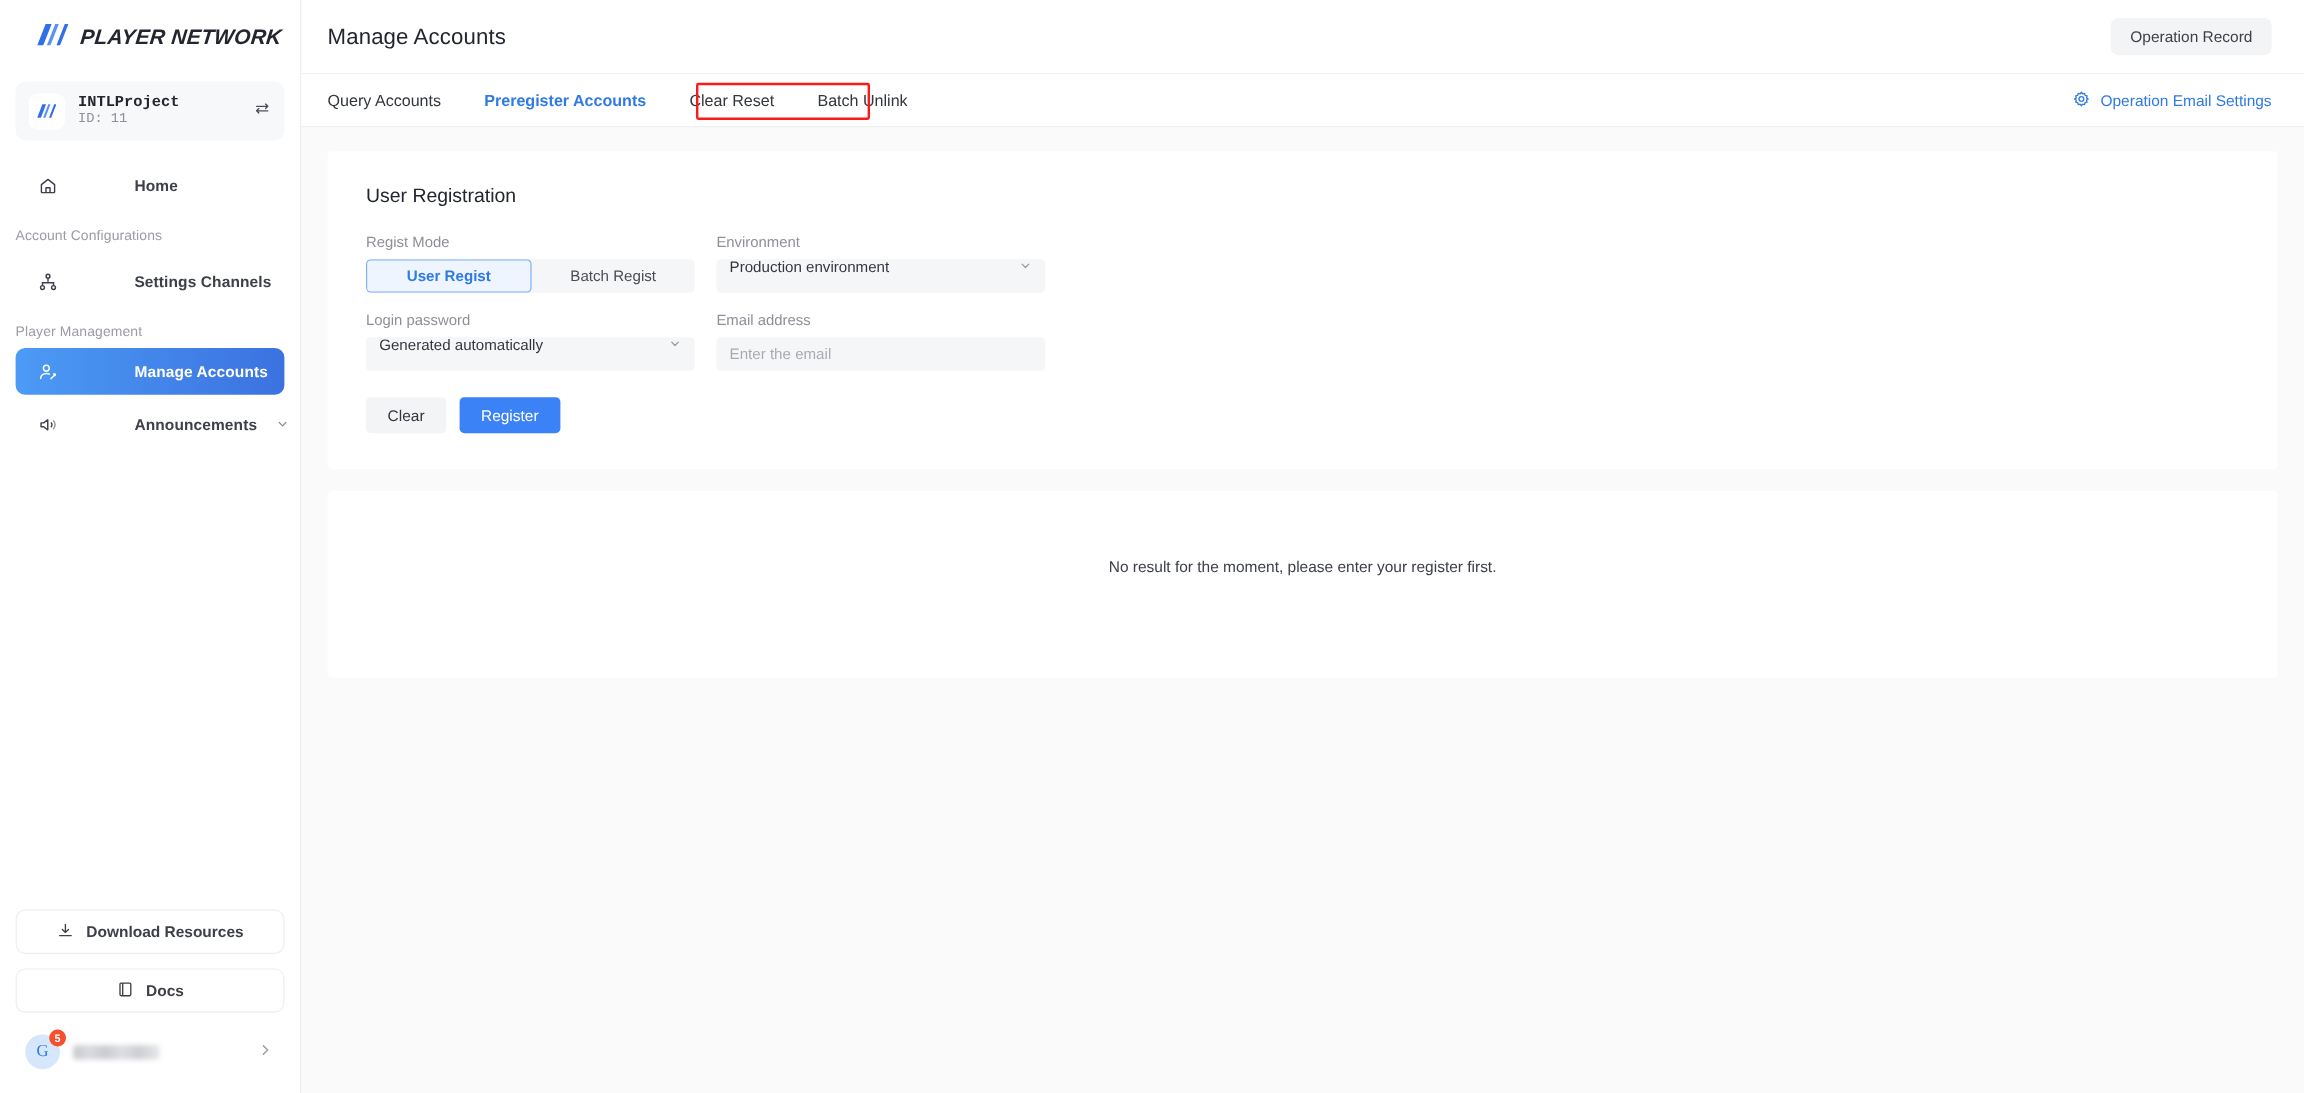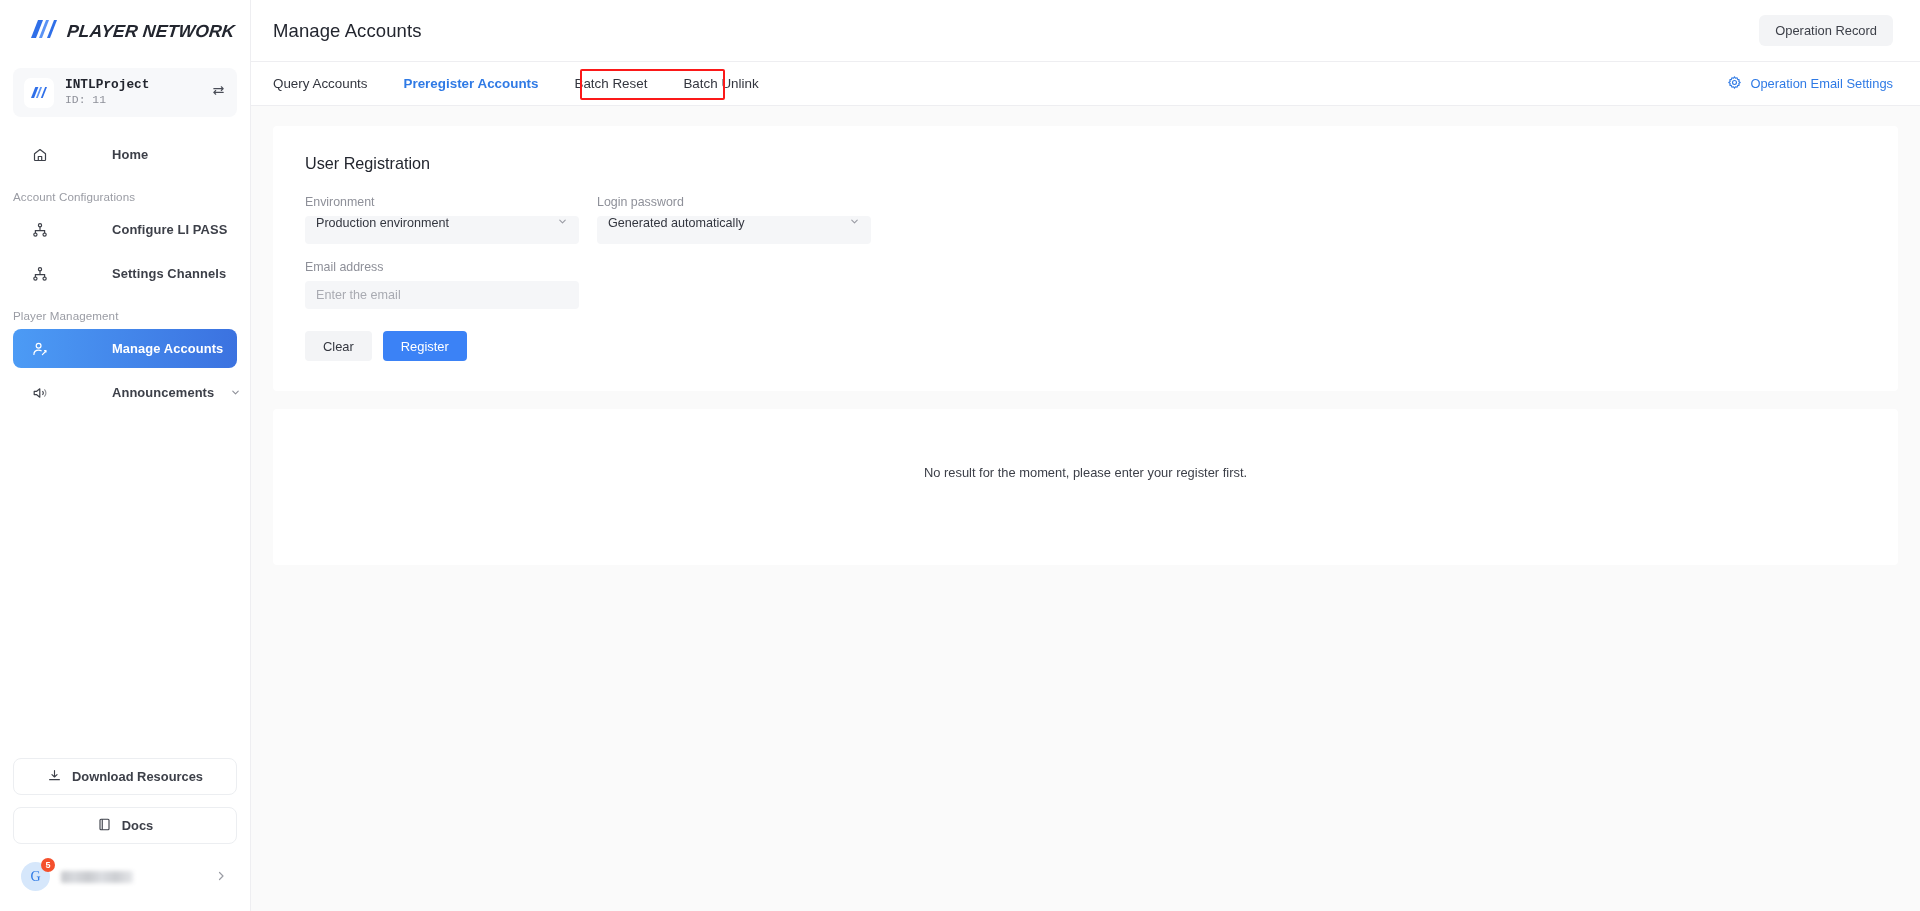--- a/index.html
+++ b/index.html
@@ -299,43 +299,32 @@
           <svg width="16" height="16" viewBox="0 0 16 16" fill="none" stroke="currentColor" stroke-width="1.2" stroke-linejoin="round">
             <path d="M2.5 6.8 8 2.5l5.5 4.3v6a.7.7 0 0 1-.7.7H3.2a.7.7 0 0 1-.7-.7z"></path>
             <path d="M6.3 13.5v-4h3.4v4"></path>
           </svg>
         </span>
         <span class="nav-label">Home</span>
       </div>
 
       <div class="nav-group-title">Account Configurations</div>
 
+
+      <div class="nav-gap"></div>
+
       <div class="nav-item">
         <span class="nav-icon">
           <svg width="16" height="16" viewBox="0 0 16 16" fill="none" stroke="currentColor" stroke-width="1.2" stroke-linecap="round">
             <circle cx="8" cy="3.2" r="1.6"></circle>
             <circle cx="3.4" cy="12.6" r="1.6"></circle>
             <circle cx="12.6" cy="12.6" r="1.6"></circle>
             <path d="M8 4.8v2.6M3.4 11V8.6h9.2V11"></path>
           </svg>
         </span>
-        <span class="nav-label">Configure LI PASS</span>
-      </div>
-
-      <div class="nav-gap"></div>
-
-      <div class="nav-item">
-        <span class="nav-icon">
-          <svg width="16" height="16" viewBox="0 0 16 16" fill="none" stroke="currentColor" stroke-width="1.2" stroke-linecap="round">
-            <circle cx="8" cy="3.2" r="1.6"></circle>
-            <circle cx="3.4" cy="12.6" r="1.6"></circle>
-            <circle cx="12.6" cy="12.6" r="1.6"></circle>
-            <path d="M8 4.8v2.6M3.4 11V8.6h9.2V11"></path>
-          </svg>
-        </span>
         <span class="nav-label">Settings Channels</span>
       </div>
 
       <div class="nav-group-title">Player Management</div>
 
       <div class="nav-item active">
         <span class="nav-icon">
           <svg width="16" height="16" viewBox="0 0 16 16" fill="none" stroke="currentColor" stroke-width="1.2" stroke-linecap="round" stroke-linejoin="round">
             <circle cx="6.6" cy="4.8" r="2.4"></circle>
             <path d="M1.9 13.4c0-2.6 2.1-4.2 4.7-4.2 1 0 1.9.2 2.6.6"></path>
@@ -407,21 +396,21 @@
     <header class="topbar">
       <h1 class="page-title">Manage Accounts</h1>
       <div class="topbar-spacer"></div>
       <button class="op-record-btn">Operation Record</button>
     </header>
 
     <div class="tabbar">
       <div class="tabs">
         <div class="tab">Query Accounts</div>
         <div class="tab active">Preregister Accounts</div>
-        <div class="tab">Batch Reset</div>
+        <div class="tab">Clear Reset</div>
         <div class="tab">Batch Unlink</div>
       </div>
       <div class="tab-highlight"></div>
       <div class="tabbar-spacer"></div>
       <div class="email-settings">
         <span>
           <svg width="15" height="15" viewBox="0 0 16 16" fill="none" stroke="#2f7ae5" stroke-width="1.2" stroke-linejoin="round">
             <circle cx="8" cy="8" r="2.1"></circle>
             <path d="M8 1.9l1 1.5 1.8-.4.5 1.7 1.7.5-.4 1.8 1.5 1-1.5 1 .4 1.8-1.7.5-.5 1.7-1.8-.4-1 1.5-1-1.5-1.8.4-.5-1.7-1.7-.5.4-1.8-1.5-1 1.5-1-.4-1.8 1.7-.5.5-1.7 1.8.4z"></path>
           </svg>
@@ -430,20 +419,27 @@
       </div>
     </div>
 
     <div class="content">
 
       <div class="card">
         <h2 class="card-title">User Registration</h2>
 
         <div class="form-grid">
 
+          <div>
+            <label class="field-label">Regist Mode</label>
+            <div class="segmented">
+              <div class="seg active">User Regist</div>
+              <div class="seg">Batch Regist</div>
+            </div>
+          </div>
 
           <div>
             <label class="field-label">Environment</label>
             <div class="select-box">
               <span class="select-value">Production environment</span>
               <span class="select-caret">
                 <svg width="11" height="11" viewBox="0 0 12 12" fill="none" stroke="#9a9ca4" stroke-width="1.2" stroke-linecap="round" stroke-linejoin="round">
                   <path d="M3 4.5 6 7.5 9 4.5"></path>
                 </svg>
               </span>

